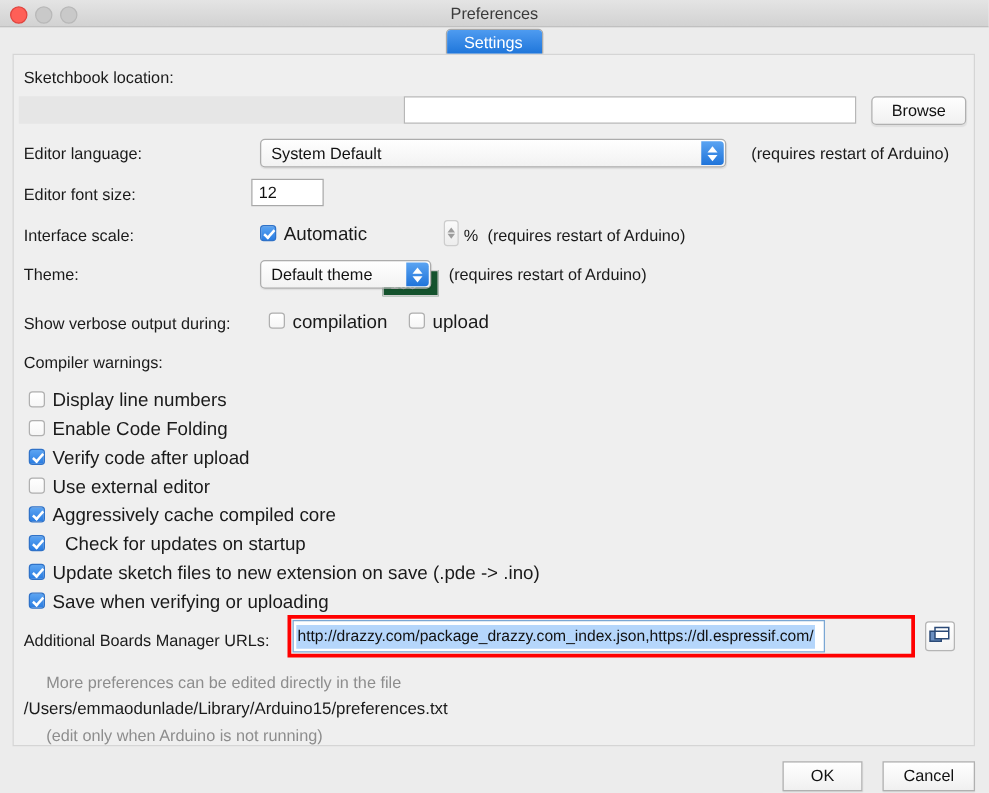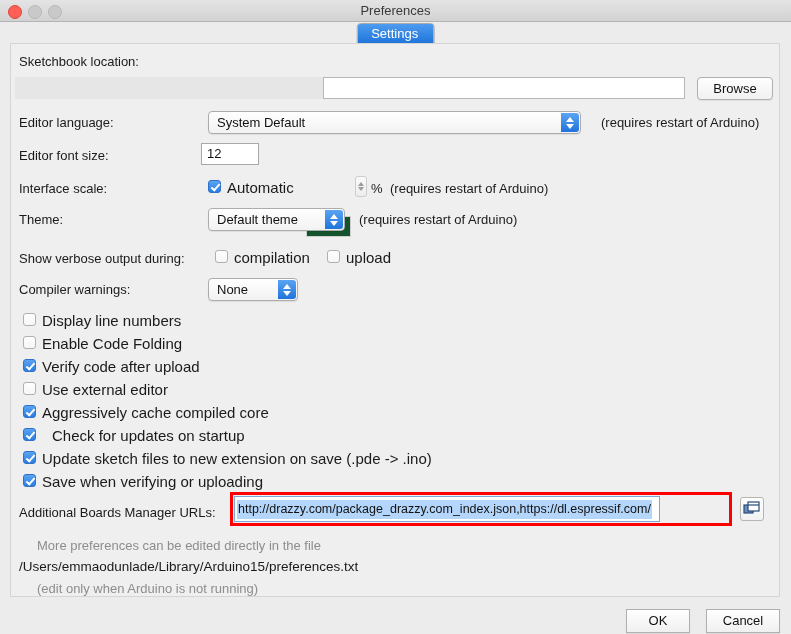--- a/index.html
+++ b/index.html
@@ -351,27 +351,20 @@
   </div>
   <div class="label row" style="left:348px; top:168px;">(requires restart of Arduino)</div>
 
   <div class="label row" style="left:8px; top:207px;">Show verbose output during:</div>
   <div class="cbox" style="left:204px; top:206px;"></div>
   <div class="cb-label" style="left:223px; top:207px;">compilation</div>
   <div class="cbox" style="left:316px; top:206px;"></div>
   <div class="cb-label" style="left:335px; top:207px;">upload</div>
 
   <div class="label row" style="left:8px; top:238px;">Compiler warnings:</div>
-  <div class="popup" style="left:197px; top:234px; width:90px; height:23px;">
-    <span class="pval">None</span>
-    <span class="stepper">
-      <span class="ar up"></span>
-        <span class="ar dn"></span>
-    </span>
-  </div>
 
   <div class="cbox" style="left:12px; top:269px;"></div>
   <div class="cb-label" style="left:31px; top:270px;">Display line numbers</div>
 
   <div class="cbox" style="left:12px; top:292px;"></div>
   <div class="cb-label" style="left:31px; top:293px;">Enable Code Folding</div>
 
   <div class="cbox checked" style="left:12px; top:315px;"></div>
   <div class="cb-label" style="left:31px; top:316px;">Verify code after upload</div>
 

